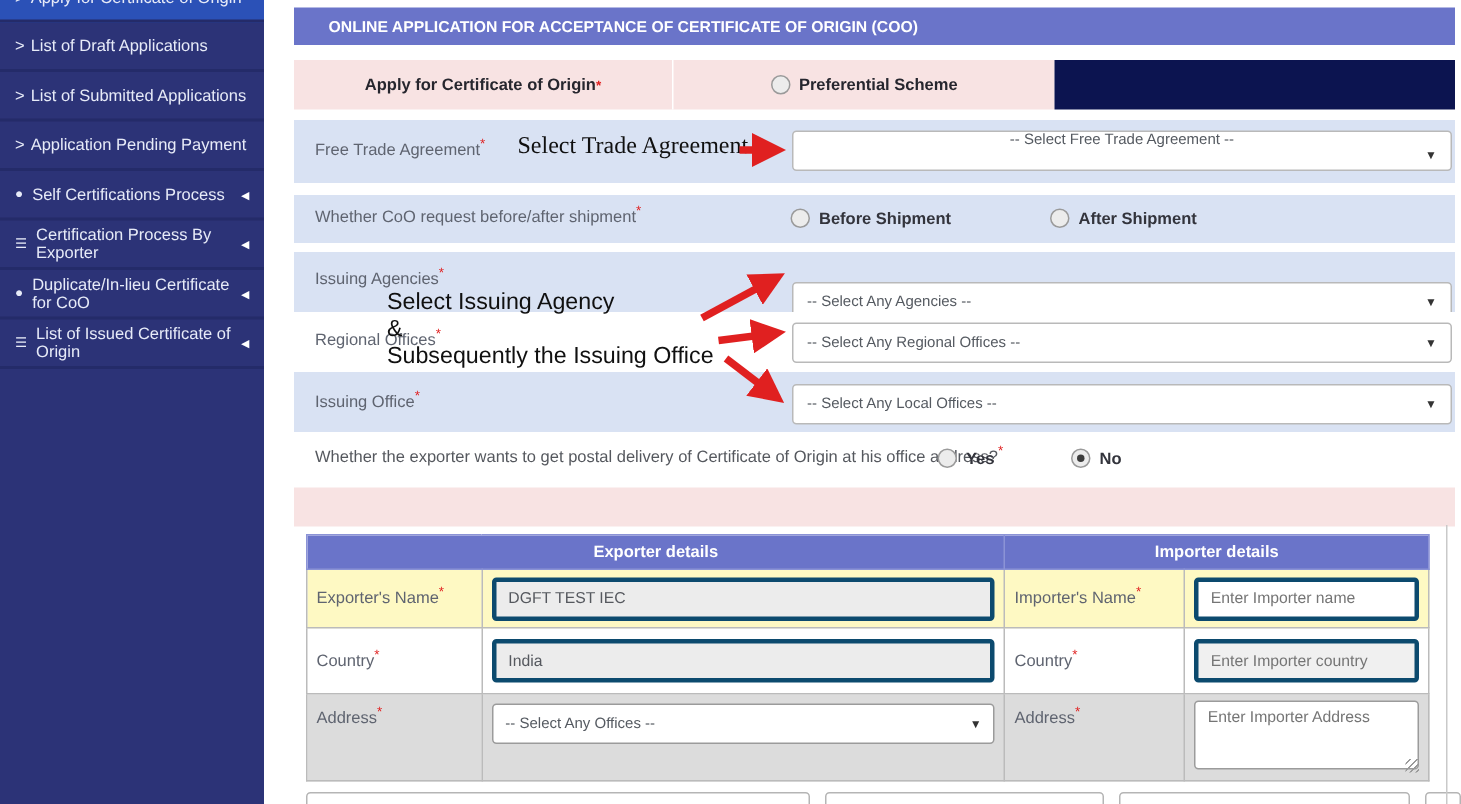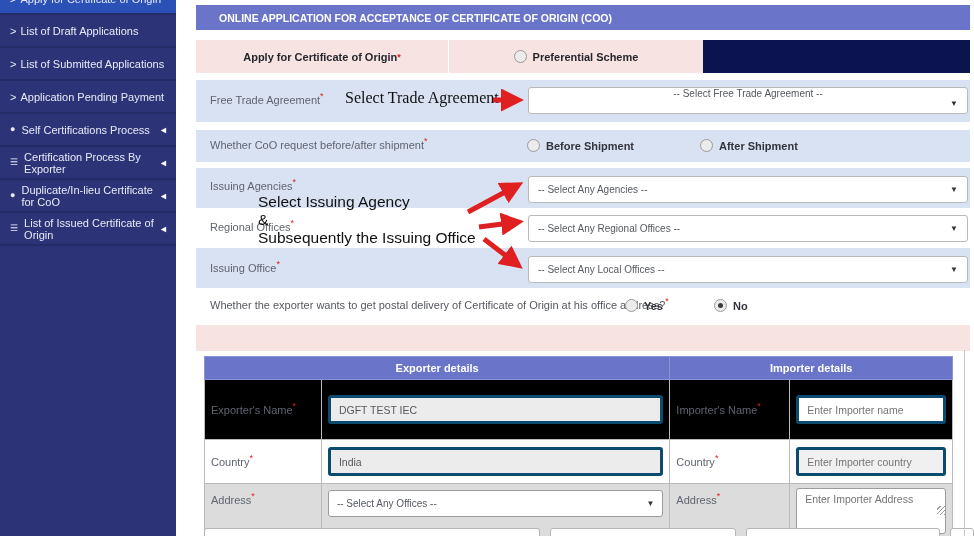--- a/index.html
+++ b/index.html
@@ -43,21 +43,21 @@
   .opt{position:absolute;display:flex;align-items:center;gap:6px;font-size:11px;font-weight:bold;color:#33343c;}
   .serif-note{font-family:"Liberation Serif",serif;color:#101010;position:absolute;}
   .pink-strip{position:absolute;left:196px;top:325px;width:774px;height:26px;background:#f8e3e3;}
 
   
   .coo-table{position:absolute;left:204px;top:356px;width:749px;border-collapse:collapse;
              font-size:11px;color:#5f6470;}
   .coo-table th{background:#6a74c9;color:#ffffff;font-weight:bold;height:23px;
                 border:1px solid #8b93d6;font-size:11px;}
   .coo-table td{border:1px solid #bbbbbb;vertical-align:middle;padding:4px 6px;}
-  .r1 td{background:#000000;height:60px;}
+  .r1 td{background:#fef9c3;height:39px;}
   .r2 td{background:#ffffff;height:44px;}
   .r3 td{background:#dcdcdc;height:48px;vertical-align:top;}
   .tin{width:100%;height:29px;border:3px solid #0c4a6e;border-radius:3px;font-size:10.5px;
        color:#55585e;padding:0 8px;background:#ffffff;}
   .tin.gray{background:#ececec;}
   .tin.lgray{background:#f0f0f0;}
   .cell-select{position:relative;width:100%;height:27px;background:#ffffff;border:1px solid #9b9b9b;
                border-radius:3px;display:flex;align-items:center;padding:0 8px;font-size:10px;
                color:#555a61;cursor:pointer;margin-top:2px;}
   .cell-select .caret{margin-left:auto;font-size:8px;color:#333;}
@@ -146,21 +146,21 @@
       <span>Before Shipment</span>
     </span>
     <span class="opt" style="left:504px;top:9px;text-align:right;">
       <span class="radio"></span>
       <span>After Shipment</span>
     </span>
   </div>
 
   <div class="row blue" style="top:168px;height:40px;padding-left:41px;">
     <span class="flabel" style="top:12px;"><span>Issuing Agencies</span><sup class="req">*</sup></span>
-    <div class="selectbox" style="top:8px;">
+    <div class="selectbox" style="top:20px;">
       <span>-- Select Any Agencies --</span>
       <span class="caret">▼</span>
     </div>
   </div>
   <div class="row white" style="top:208px;height:40px;">
     <span class="flabel" style="top:13px;"><span>Regional Offices</span><sup class="req">*</sup></span>
     <div class="selectbox" style="top:7px;">
       <span>-- Select Any Regional Offices --</span>
       <span class="caret">▼</span>
     </div>

